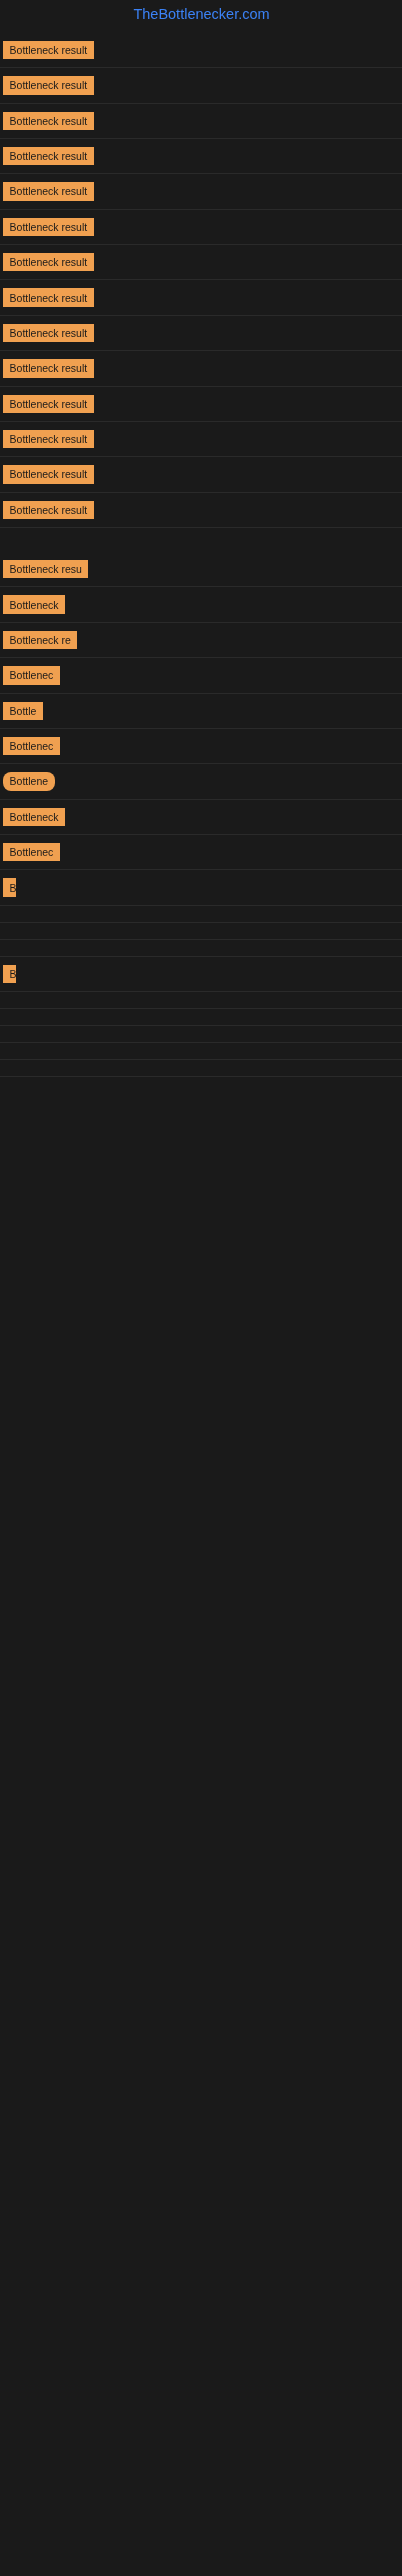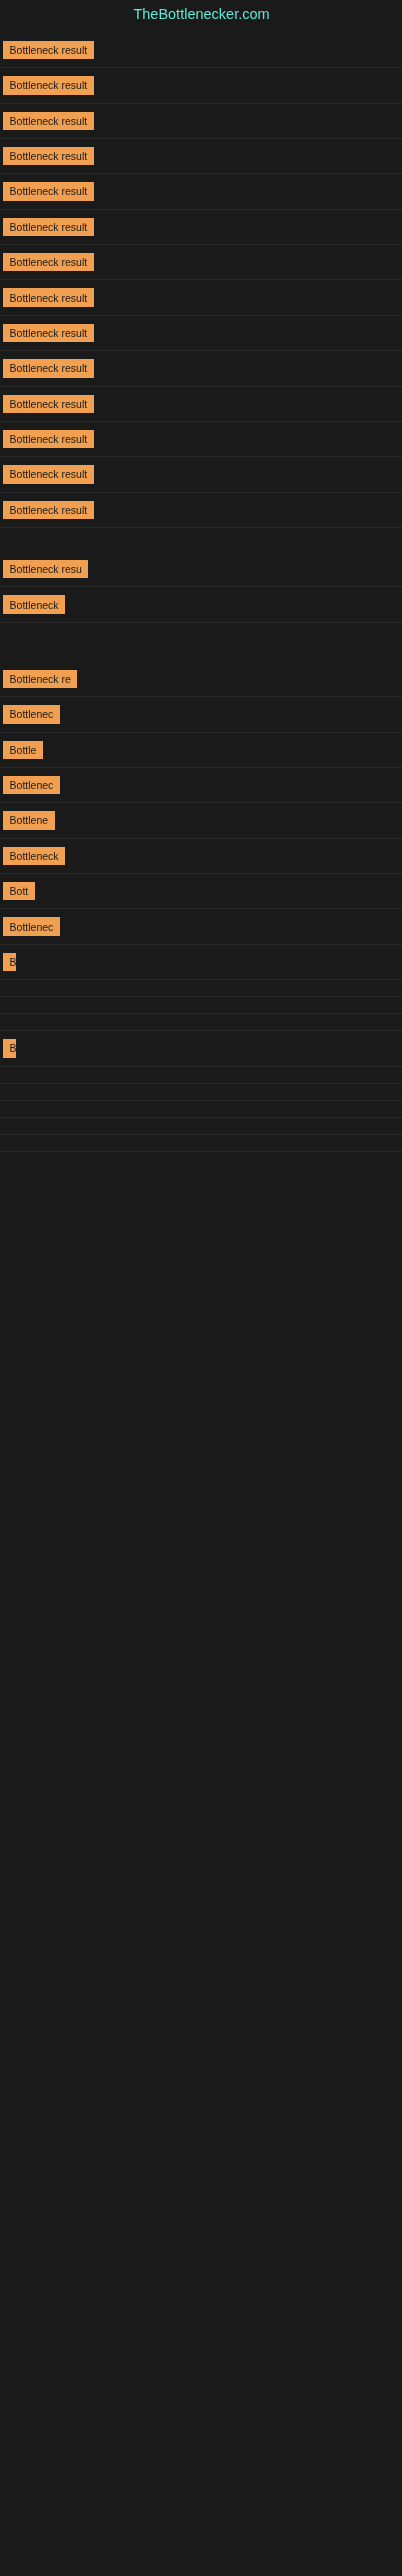--- a/index.html
+++ b/index.html
@@ -11,21 +11,21 @@
     body {
       width: 403px;
       min-height: 2576px;
       background-color: #1a1a1a;
       font-family: Arial, sans-serif;
       position: relative;
     }
 
     .site-title {
       text-align: center;
-      color: #5eead4;
+      color: #3b82f6;
       font-size: 14.5px;
       padding: 6.4px 0;
       background-color: #1a1a1a;
     }
 
     .bottleneck-item {
       display: flex;
       align-items: center;
       padding: 8px 3.2px;
       border-bottom: 0.8px solid #2a2a2a;
@@ -95,39 +95,36 @@
       <div class="bottleneck-item">
         <span class="bottleneck-badge" style="max-width: 105px;">Bottleneck result</span>
       </div>
       <div class="bottleneck-item">
         <span class="bottleneck-badge" style="max-width: 93px; margin-top: 24px;">Bottleneck resu</span>
       </div>
       <div class="bottleneck-item">
         <span class="bottleneck-badge" style="max-width: 64px;">Bottleneck</span>
       </div>
       <div class="bottleneck-item">
-        <span class="bottleneck-badge" style="max-width: 81px; margin-top: 39px;">Bottleneck re</span>
+        <span class="bottleneck-badge" style="max-width: 81px;">Bottleneck re</span>
       </div>
       <div class="bottleneck-item">
         <span class="bottleneck-badge" style="max-width: 58px;">Bottlenec</span>
       </div>
       <div class="bottleneck-item">
         <span class="bottleneck-badge" style="max-width: 40px;">Bottle</span>
       </div>
       <div class="bottleneck-item">
         <span class="bottleneck-badge" style="max-width: 58px;">Bottlenec</span>
       </div>
       <div class="bottleneck-item">
-        <span class="bottleneck-badge" style="max-width: 52px;">Bottlene</span>
+        <span class="bottleneck-badge" style="max-width: 52px; border-radius: 8px;">Bottlene</span>
       </div>
       <div class="bottleneck-item">
         <span class="bottleneck-badge" style="max-width: 64px;">Bottleneck</span>
-      </div>
-      <div class="bottleneck-item">
-        <span class="bottleneck-badge" style="max-width: 32px;">Bott</span>
       </div>
       <div class="bottleneck-item">
         <span class="bottleneck-badge" style="max-width: 58px;">Bottlenec</span>
       </div>
       <div class="bottleneck-item">
         <span class="bottleneck-badge" style="max-width: 13px;">B</span>
       </div>
       <div class="bottleneck-item"></div>
       <div class="bottleneck-item"></div>
       <div class="bottleneck-item"></div>

